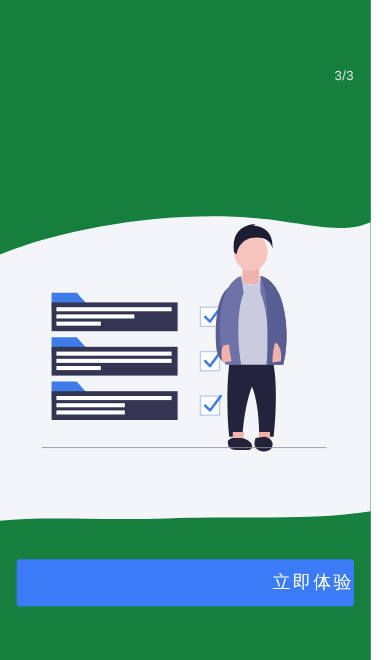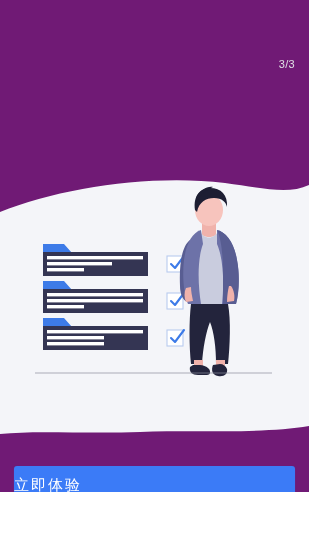--- a/index.html
+++ b/index.html
@@ -6,22 +6,22 @@
     margin: 0;
     padding: 0;
     background: #ffffff;
   }
   body {
     font-family: "Liberation Sans", "DejaVu Sans", sans-serif;
   }
   #screen {
     position: relative;
     width: 309px;
-    height: 492px;
-    background: #701a75;
+    height: 550px;
+    background: #15803d;
     overflow: hidden;
   }
 
   
   .page-indicator {
     position: absolute;
     top: 57px;
     right: 14px;
     font-size: 11px;
     line-height: 14px;
@@ -65,21 +65,21 @@
     border-radius: 3px;
     color: #ffffff;
     font-family: "Liberation Sans", "DejaVu Sans", sans-serif;
     font-size: 15px;
     letter-spacing: 2px;
     cursor: pointer;
     padding: 0;
     box-shadow: 0 1px 2px rgba(59,123,247,0.25);
     display: flex;
     align-items: center;
-    justify-content: flex-start;
+    justify-content: flex-end;
   }
   .cta-label {
     display: block;
   }
 </style>
 </head>
 <body>
 
 <div id="screen">
 

